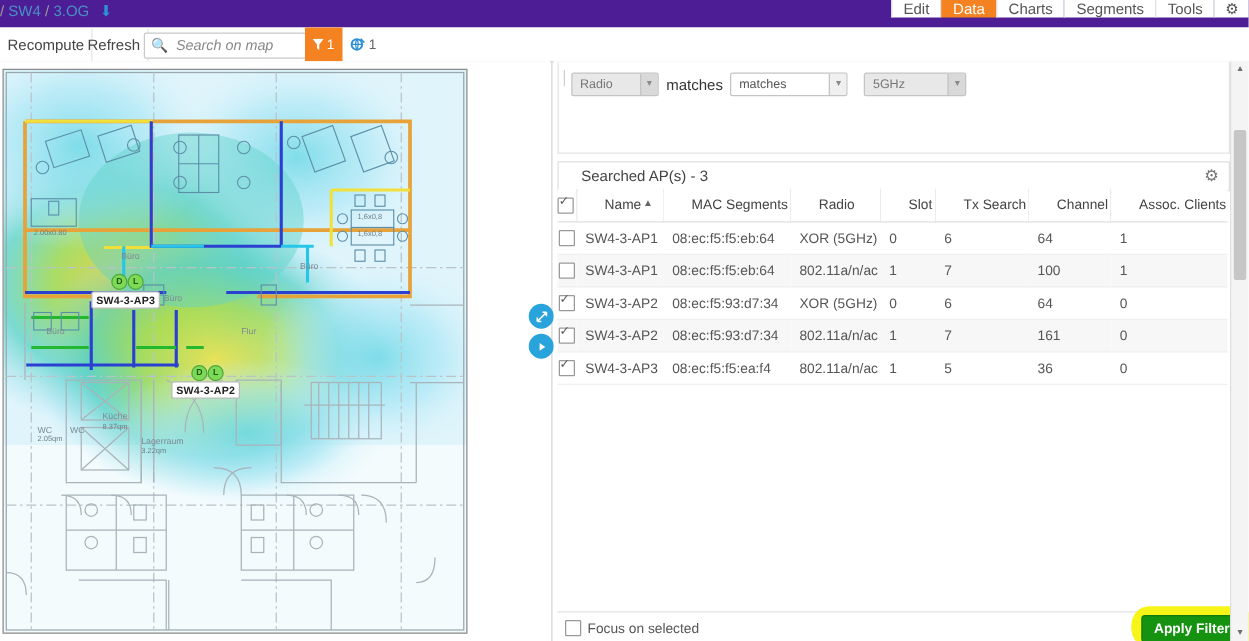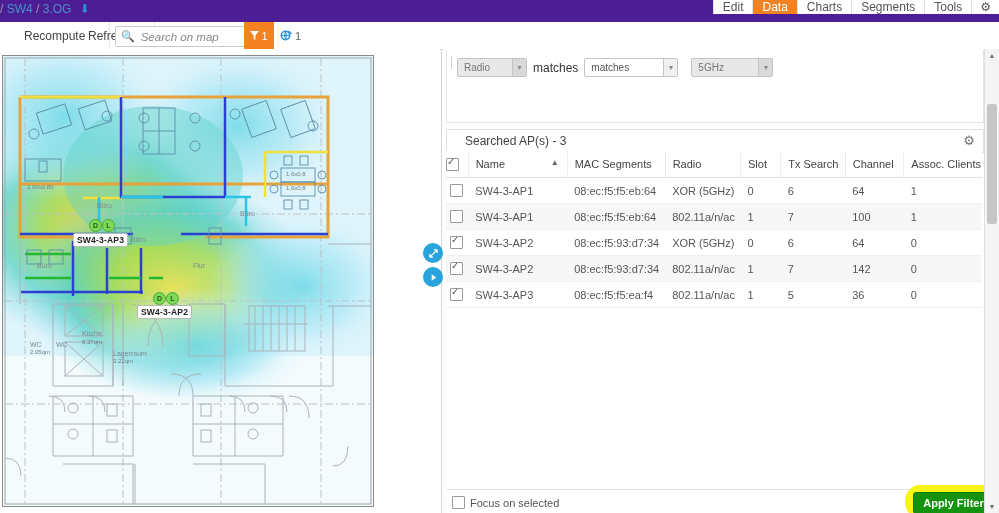--- a/index.html
+++ b/index.html
@@ -23,21 +23,21 @@
     font-size:12px;color:#555;border-left:1px solid #e2e2e2;cursor:pointer;
     background:#fff;
   }
   .tab.active{background:#f58220;color:#fff;}
   .tab.gear{border-left:1px solid #e2e2e2;padding:0 8px;color:#555;font-size:12px;}
 
   
   .toolbar{position:absolute;left:0;top:22px;width:999px;height:27px;background:#fff;border-bottom:1px solid #dcdcdc;}
   .tbtn{
     position:absolute;top:0;height:27px;display:flex;align-items:center;
-    padding:0 24px;font-size:12px;color:#444;border-right:1px solid #e6e6e6;cursor:pointer;
+    padding:0 6px;font-size:12px;color:#444;border-right:1px solid #e6e6e6;cursor:pointer;
   }
   #tb-recompute{left:0;}
   #tb-refresh{left:64px;}
   .searchwrap{position:absolute;left:115px;top:4px;width:128px;height:19px;
     border:1px solid #c9c9c9;border-radius:2px;background:#fff;display:flex;align-items:center;}
   .searchwrap .mag{margin:0 4px 0 5px;color:#777;font-size:11px;}
   .searchwrap input{
     border:0;outline:0;font-size:11.5px;color:#555;background:transparent;width:100px;
     font-family:"Liberation Sans",sans-serif;
     font-style:italic;
@@ -91,21 +91,21 @@
     border:1px solid #e0e0e0;display:flex;align-items:center;
   }
   .searchedbar .lbl{margin-left:18px;font-size:12px;color:#444;}
   .searchedbar .gear{position:absolute;right:8px;top:3px;color:#777;font-size:13px;cursor:pointer;}
 
   
   .tbl{position:absolute;left:3px;top:102px;width:536px;font-size:11px;border-collapse:collapse;}
   .tbl th{
     height:24px;font-weight:normal;color:#444;font-size:11px;text-align:left;
     border-bottom:1px solid #dfdfdf;border-right:1px solid #ececec;
-    padding-left:7px;background:#fff;position:relative;white-space:nowrap;
+    padding-left:22px;background:#fff;position:relative;white-space:nowrap;
   }
   .tbl th:last-child{border-right:0;}
   .tbl td{
     height:23px;color:#555;padding-left:7px;border-bottom:1px solid #f0f0f0;white-space:nowrap;
   }
   .tbl tr.alt td{background:#f7f7f7;}
   .cbcell{width:30px;padding-left:0 !important;text-align:center;}
   .cb{
     width:11px;height:11px;border:1px solid #9a9a9a;background:#fff;display:inline-block;
     position:relative;vertical-align:middle;cursor:pointer;border-radius:1px;
@@ -509,21 +509,21 @@
           <td>64</td>
           <td>0</td>
         </tr>
         <tr class="alt">
           <td class="cbcell"><span class="cb checked"></span></td>
           <td>SW4-3-AP2</td>
           <td>08:ec:f5:93:d7:34</td>
           <td>802.11a/n/ac</td>
           <td>1</td>
           <td>7</td>
-          <td>142</td>
+          <td>161</td>
           <td>0</td>
         </tr>
         <tr>
           <td class="cbcell"><span class="cb checked"></span></td>
           <td>SW4-3-AP3</td>
           <td>08:ec:f5:f5:ea:f4</td>
           <td>802.11a/n/ac</td>
           <td>1</td>
           <td>5</td>
           <td>36</td>

